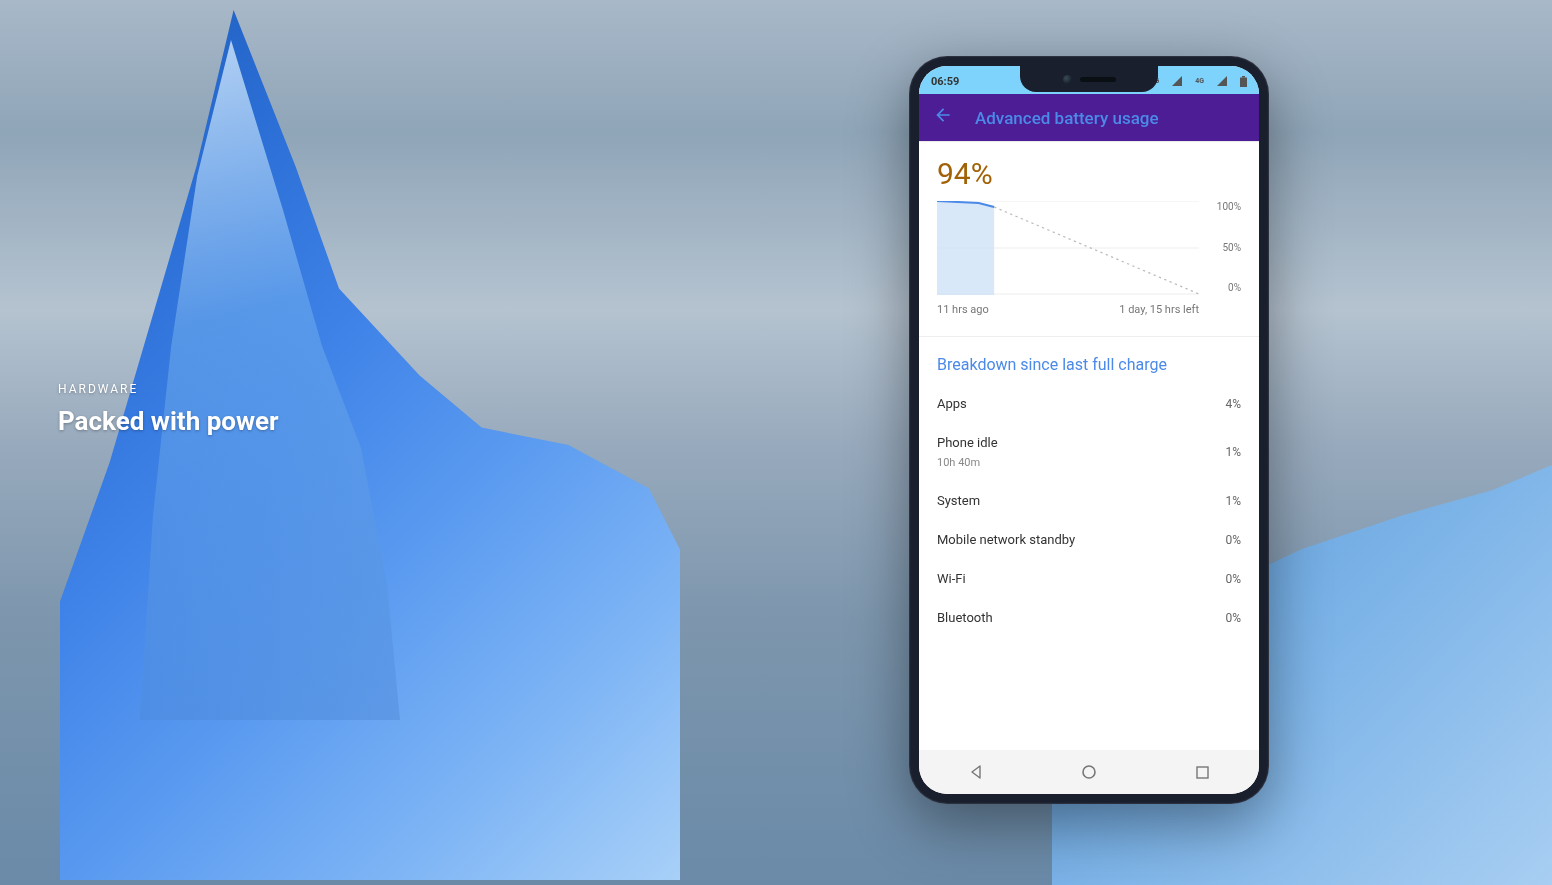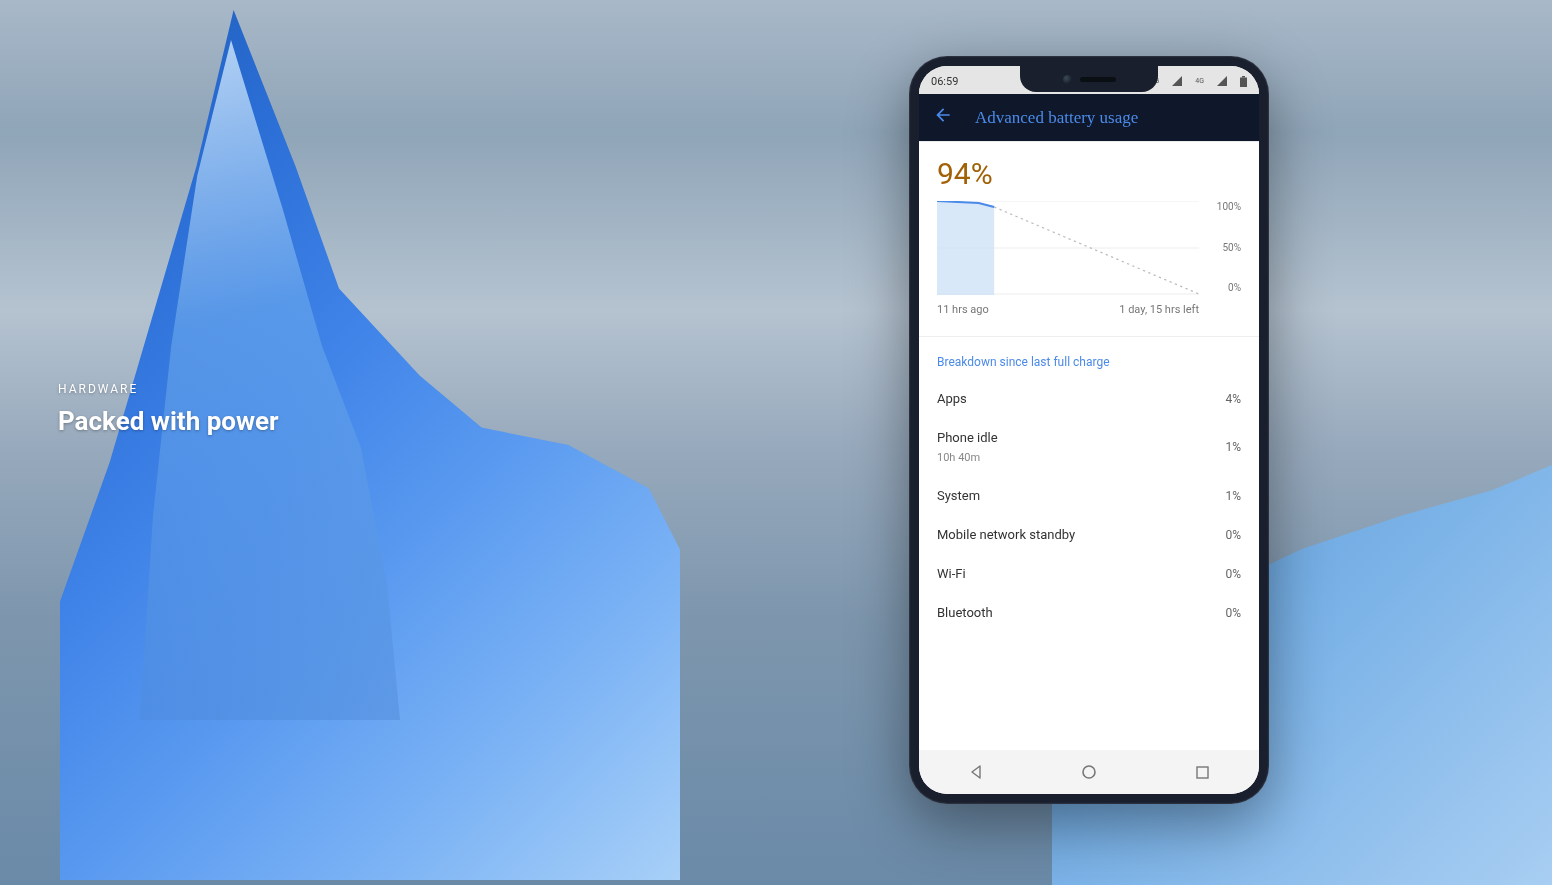--- a/index.html
+++ b/index.html
@@ -99,33 +99,33 @@
 .camera { width: 9px; height: 9px; border-radius: 50%; background: radial-gradient(circle at 35% 35%, #3a4a5a, #0a0f14); }
 .speaker { width: 36px; height: 5px; border-radius: 3px; background: #0a0f14; }
 .statusbar {
   height: 28px;
   display: flex;
   justify-content: space-between;
   align-items: center;
   padding: 0 12px;
   font-size: 11px;
   color: #333;
-  background: #e5e5e5;
+  background: #7dd3fc;
+  font-weight: bold;
 }
 .status-left { padding-top: 2px; }
 .status-right { padding-top: 2px; display: flex; gap: 13px; align-items: center; }
 .appbar {
   height: 48px;
   display: flex;
   align-items: center;
   padding: 0 14px;
   gap: 22px;
   border-bottom: 1px solid #eaeaea;
-  background: #0f172a;
-  font-family: Liberation Serif, serif;
+  background: #4c1d95;
 }
 .appbar-title { color: #4b8ae8; font-size: 17px; font-weight: 500; }
 .back-arrow { color: #4b8ae8; font-size: 20px; }
 .content { flex: 1; overflow: hidden; background: #fff; }
 .battery-pct {
   color: #a16207;
   font-size: 30px;
   font-weight: 400;
   padding: 14px 18px 10px;
 }
@@ -155,21 +155,21 @@
 .chart-xlabels {
   display: flex;
   justify-content: space-between;
   font-size: 11px;
   color: #777;
   padding: 8px 42px 0 0;
 }
 .section-divider { height: 1px; background: #eee; margin: 10px 0 0; }
 .breakdown-title {
   color: #4b8ae8;
-  font-size: 12px;
+  font-size: 16px;
   padding: 18px 18px 10px;
 }
 .list-item {
   display: flex;
   justify-content: space-between;
   align-items: center;
   padding: 12px 18px;
   font-size: 13px;
   color: #333;
 }

